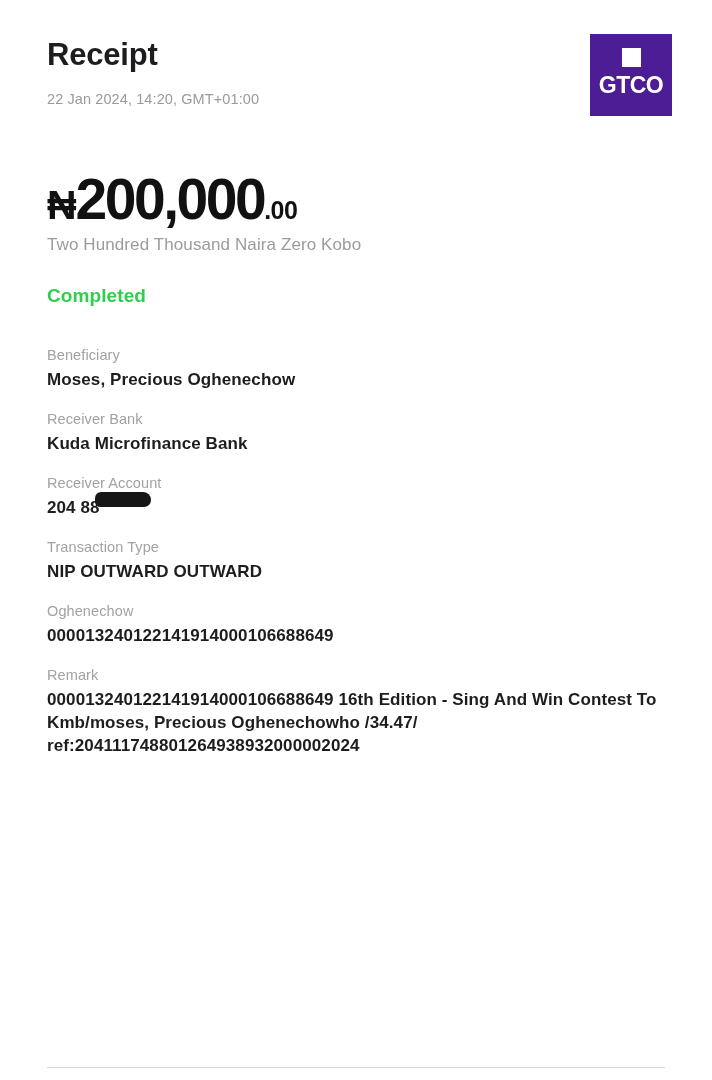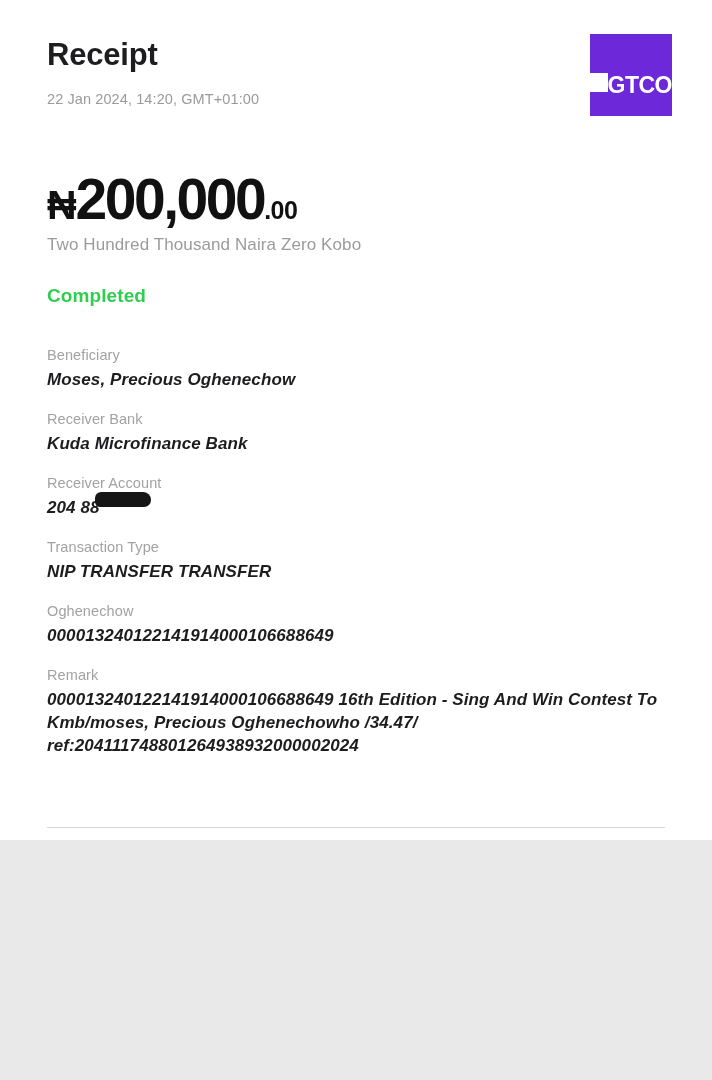--- a/index.html
+++ b/index.html
@@ -6,21 +6,21 @@
     margin: 0;
     padding: 0;
     background: #e9e9e9;
   }
   body {
     font-family: "Liberation Sans", sans-serif;
   }
   .page {
     position: relative;
     width: 712px;
-    height: 840px;
+    height: 1080px;
     background: #ffffff;
     overflow: hidden;
     box-sizing: border-box;
   }
   .content {
     padding: 34px 40px 0 47px;
   }
   .header {
     display: flex;
     align-items: flex-start;
@@ -39,23 +39,23 @@
   }
   .receipt-date {
     font-size: 14.5px;
     color: #9a9a9a;
     margin-top: 19px;
     letter-spacing: 0.1px;
   }
   .logo {
     width: 82px;
     height: 82px;
-    background: #6d28d9;
+    background: #4c1d95;
     display: flex;
-    flex-direction: row;
+    flex-direction: column;
     align-items: center;
     justify-content: flex-start;
     box-sizing: border-box;
     padding-top: 14px;
   }
   .logo-square {
     width: 19px;
     height: 19px;
     background: #ffffff;
   }
@@ -113,21 +113,20 @@
     color: #a2a2a2;
     letter-spacing: 0.1px;
   }
   .field-value {
     font-size: 17px;
     font-weight: bold;
     color: #1d1d1f;
     margin-top: 6px;
     letter-spacing: 0.1px;
     line-height: 1.35;
-    font-style: italic;
   }
   .redacted-wrap {
     position: relative;
     display: inline-block;
   }
   .redaction-bar {
     position: absolute;
     left: 48px;
     top: 1px;
     width: 56px;
@@ -188,21 +187,21 @@
       <div class="field">
         <div class="field-label">Receiver Account</div>
         <div class="redacted-wrap">
           <div class="field-value">204        88</div>
           <div class="redaction-bar"></div>
         </div>
       </div>
 
       <div class="field">
         <div class="field-label">Transaction Type</div>
-        <div class="field-value">NIP TRANSFER TRANSFER</div>
+        <div class="field-value">NIP OUTWARD OUTWARD</div>
       </div>
 
       <div class="field">
         <div class="field-label">Oghenechow</div>
         <div class="field-value">000013240122141914000106688649</div>
       </div>
 
       <div class="field">
         <div class="field-label">Remark</div>
         <div class="field-value remark-value">000013240122141914000106688649 16th Edition - Sing And Win Contest To Kmb/moses, Precious Oghenechowho /34.47/ ref:204111748801264938932000002024</div>

